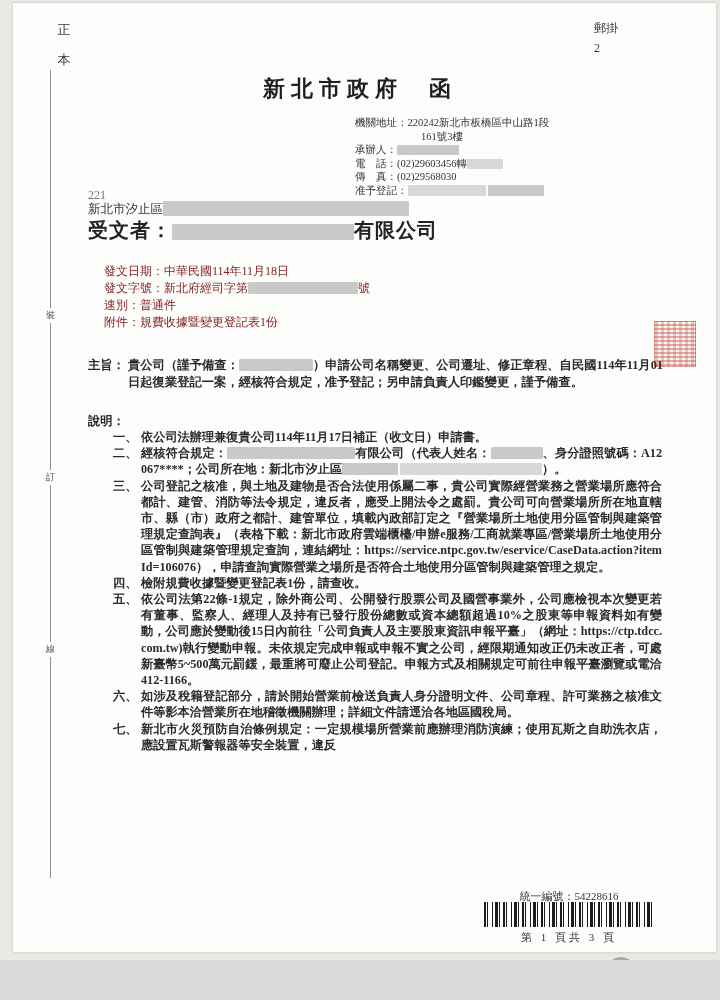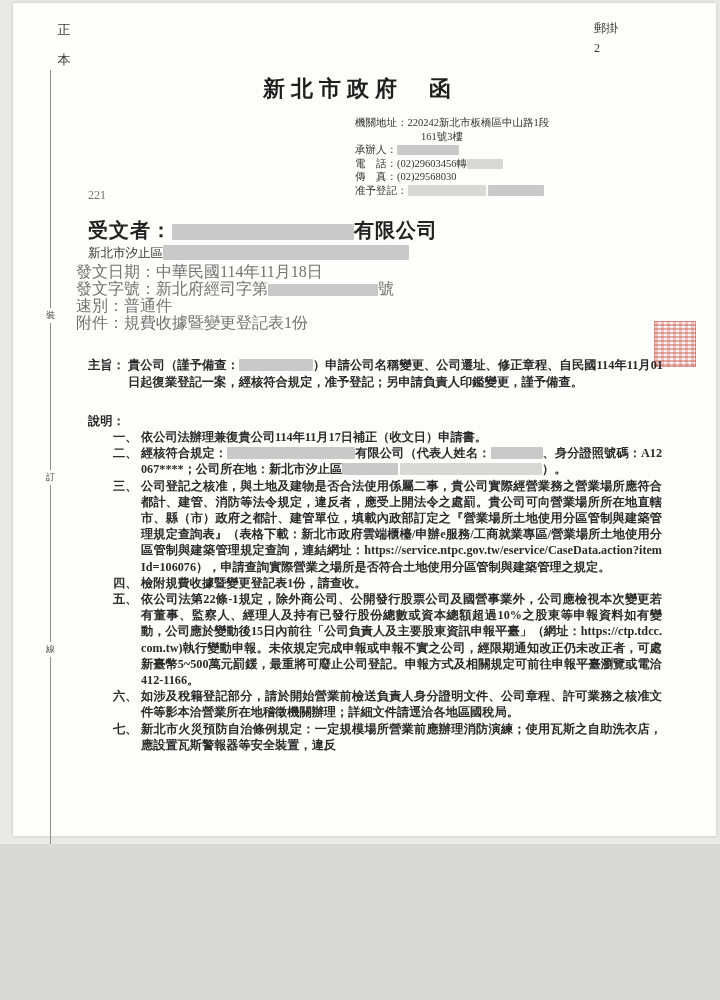--- a/index.html
+++ b/index.html
@@ -1,36 +1,36 @@
 <!DOCTYPE html>
 <html><head>
 <meta charset="utf-8">
 <style>
   html,body{margin:0;padding:0;}
   body{background:#d9d9d7;font-family:"Liberation Serif","DejaVu Serif",serif;color:#2f2f2f;}
-  #stage{position:relative;width:720px;height:844px;background:#e9e9e6;overflow:hidden;}
+  #stage{position:relative;width:720px;height:960px;background:#e9e9e6;overflow:hidden;}
   #paper{position:absolute;left:13px;top:3px;right:4px;bottom:8px;background:#fdfdfc;box-shadow:0 0 3px rgba(0,0,0,.18);}
   .abs{position:absolute;}
   
   .copy-label{left:56px;top:15px;width:16px;font-size:13px;line-height:30px;color:#3a3a3a;text-align:center;}
   .postal{left:594px;top:18px;font-size:12px;color:#3c3c3c;line-height:20px;}
   .doc-title{left:0;top:74px;width:720px;text-align:center;font-size:22px;font-weight:bold;letter-spacing:6px;color:#1f1f1f;}
   .doc-title .gap{display:inline-block;width:26px;}
   
   .bind-line{left:50px;top:70px;width:1px;height:808px;background:#8f8f8c;}
   .bind-mark{left:43px;width:15px;text-align:center;font-size:9px;color:#444;background:#fdfdfc;padding:1px 0;}
   
   .agency{left:355px;top:116px;font-size:10.5px;line-height:13.6px;color:#333;}
   .agency .ind{padding-left:66px;}
   
   .zip{left:88px;top:188px;font-size:12px;color:#737373;}
-  .addr-line{left:88px;top:201px;font-size:12.5px;color:#333;margin-top:44px;}
+  .addr-line{left:88px;top:201px;font-size:12.5px;color:#333;}
   .recipient-line{left:88px;top:217px;font-size:20px;font-weight:bold;color:#222;letter-spacing:1px;}
   
-  .meta{left:76px;top:263px;font-size:16px;line-height:17px;color:#737373;}
+  .meta{left:104px;top:263px;font-size:12px;line-height:17px;color:#7f1d1d;}
   
   .subject{left:88px;top:357px;width:575px;display:flex;font-size:12.3px;line-height:16.5px;color:#2a2a2a;font-weight:600;}
   .subject .lab{width:40px;flex:none;}
   .subject .txt{flex:1;text-align:justify;text-justify:inter-ideograph;}
   .expl-label{left:88px;top:413px;font-size:12.3px;font-weight:600;color:#2a2a2a;}
   .items{left:113px;top:429px;width:549px;font-size:12.2px;line-height:16.2px;color:#2a2a2a;font-weight:600;}
   .item{display:flex;}
   .item .num{width:28px;flex:none;}
   .item .txt{flex:1;text-align:justify;text-justify:inter-ideograph;word-break:break-all;}
   

